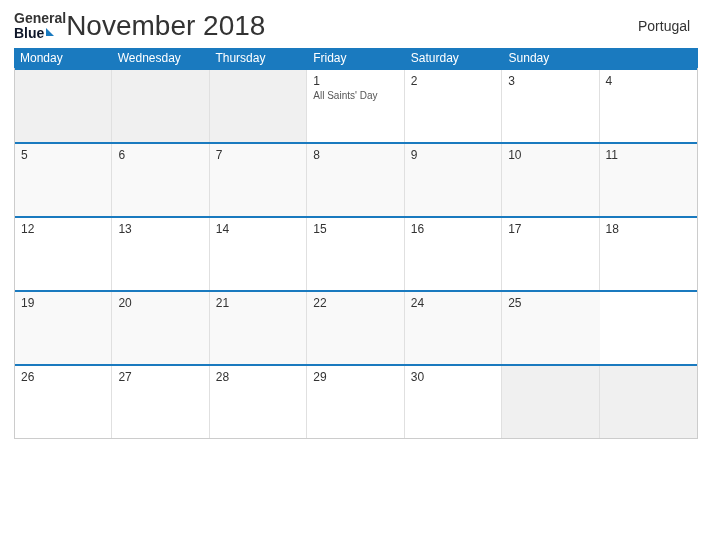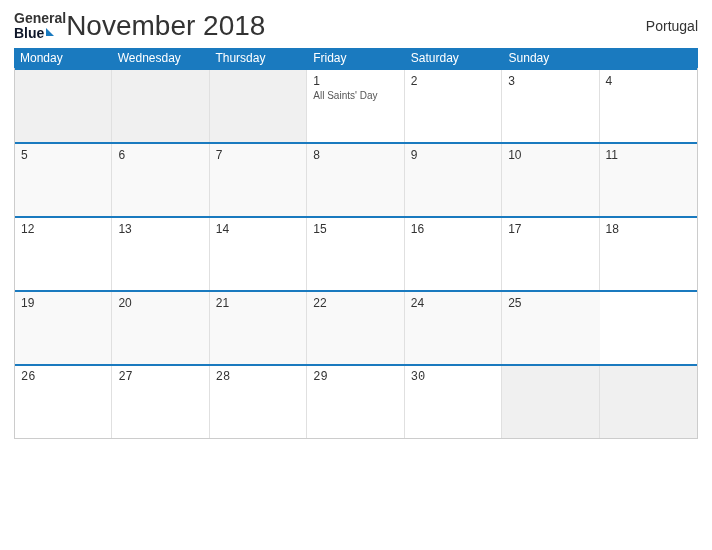--- a/index.html
+++ b/index.html
@@ -65,21 +65,21 @@
       color: #333;
       font-weight: normal;
       text-align: left;
       flex: 1;
     }
 
     .country-label {
       font-size: 14px;
       color: #333;
       min-width: 60px;
-      text-align: right;
+      text-align: left;
       margin-left: 13px;
     }
 
     
     .days-header {
       display: grid;
       grid-template-columns: repeat(7, 1fr);
       background: #1a7abf;
       color: #fff;
       font-size: 12px;
@@ -100,21 +100,20 @@
 
     .week-row {
       display: grid;
       grid-template-columns: repeat(7, 1fr);
       border-top: 2px solid #1a7abf;
       min-height: 72px;
     }
 
     .week-row:last-child {
       border-bottom: 1px solid #ccc;
-      font-family: Liberation Mono, monospace;
     }
 
     .day-cell {
       padding: 4px 6px;
       border-right: 1px solid #e0e0e0;
       font-size: 12px;
       vertical-align: top;
       min-height: 72px;
       background: #fff;
     }

